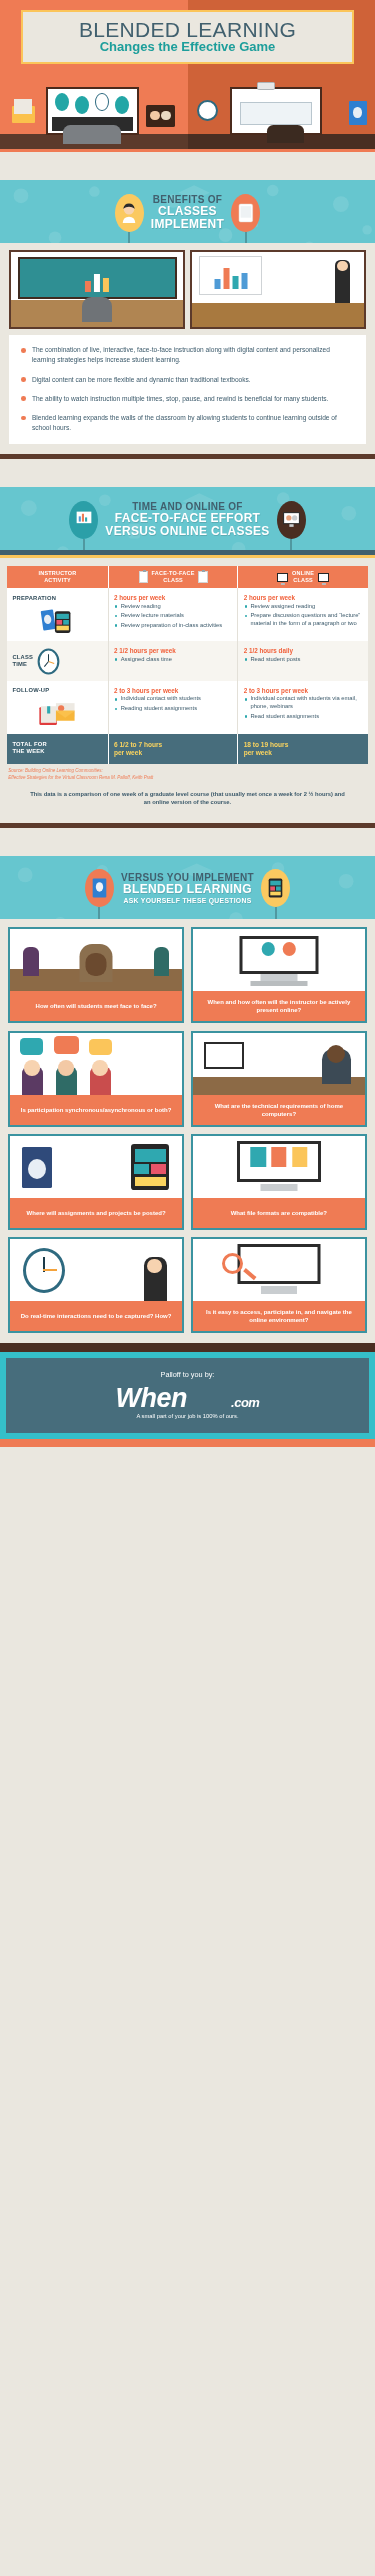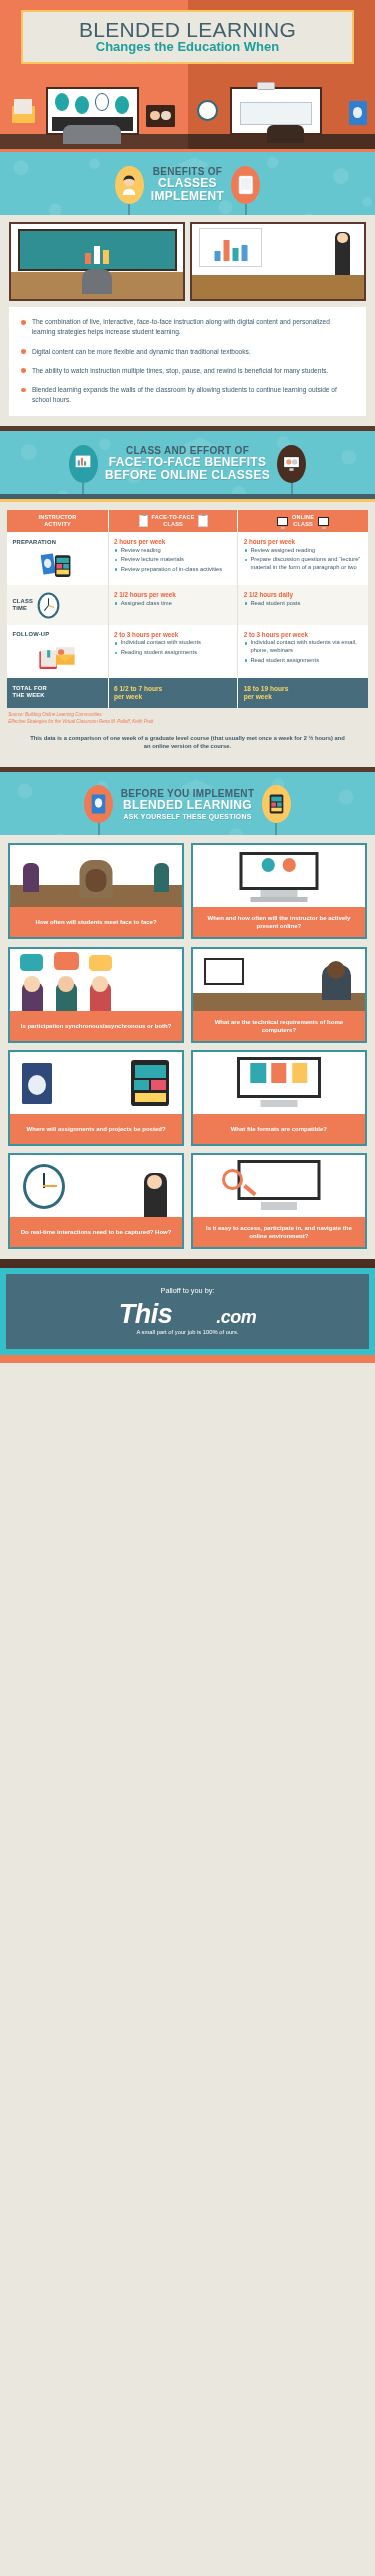--- a/index.html
+++ b/index.html
@@ -42,21 +42,21 @@
   .face { width: 9.4px; height: 9.4px; border-radius: 50%; }
   .clockc { position: absolute; border-radius: 50%; background: #fff; border: 2.1px solid #2e6a80; }
   .envelope { position: absolute; width: 23px; height: 17px; background: #fbc14c; border-radius: 1px; }
   .env-paper { position: absolute; left: 2.6px; top: -7.3px; width: 18px; height: 15.7px; background: #ede9e2; }
   .bookicon { position: absolute; width: 18px; height: 24px; background: #2f7fd1; border-radius: 1px; }
   .bookicon:after { content:''; position:absolute; left:4.7px; top:6.3px; width:8.4px;height:10.5px;border-radius:50%;background:#e8eef5;}
 
   
   .teal-band {
     position: relative; width: 375px; background: #66c6cf;
-    overflow: hidden; padding: 13.6px 0 11.5px;
+    overflow: hidden; padding: 13.6px 0 11.5px; margin-top: 28px;
   }
   .pattern { position: absolute; inset: 0; opacity: 0.30; }
   .band-inner { position: relative; z-index: 2; display: flex; align-items: center; justify-content: center; gap: 7.3px; }
   .band-text { text-align: center; }
   .bt-1 { font-size: 10px; font-weight: bold; color: #41606e; letter-spacing: 0.3px; line-height: 1.12; }
   .bt-2 { font-size: 12px; font-weight: bold; color: #ffffff; letter-spacing: 0.3px; line-height: 1.12; text-shadow: 0.5px 1px 0 rgba(60,90,100,.25); }
   .bt-3 { font-size: 6.8px; font-weight: bold; color: #ffffff; letter-spacing: 0.3px; line-height: 1.2; text-shadow: 0.5px 0.5px 0 rgba(60,90,100,.22); }
   .oval { width: 29px; height: 38px; border-radius: 50%; display: flex; align-items: center; justify-content: center; flex: none; position: relative; }
   .oval.yellow { background: #fbc960; }
   .oval.orange { background: #ef7b54; }
@@ -122,37 +122,37 @@
     padding: 5.8px 4.2px; line-height: 1.35; min-height: 30px;
     display: flex; align-items: center; justify-content: center;
   }
 
   
   .footer-rule { height: 9.4px; background: #4a2e22; }
   .footer { background: #35bfc9; padding: 6.3px; }
   .footer-inner { background: #476d7c; padding: 11.5px 5.2px 13.6px; text-align: center; }
   .bty { color: #fff; font-size: 7.3px; margin-bottom: 6.3px; }
   .quill { color: #fff; font-size: 27px; font-weight: bold; font-style: italic; letter-spacing: -0.5px; line-height: 1; }
-  .quill .dotcom { font-size: 18px; margin-left: 44px; }
+  .quill .dotcom { font-size: 13px; margin-left: 44px; }
   .tagline { color: #fff; font-size: 5.8px; margin-top: 1px; }
   .footer-bottom { height: 8.4px; background: #ef7b54; }
 
   .sep-bar { height: 5.2px; background: #5c3a2b; }
 </style>
 </head>
 <body>
 
 <div class="page">
 
   <div class="hero">
     <div class="hero-bg-left"></div>
     <div class="hero-bg-right"></div>
     <div class="hero-title-box">
       <div class="hero-title-1">BLENDED LEARNING</div>
-      <div class="hero-title-2">Changes the Education When</div>
+      <div class="hero-title-2">Changes the Effective Game</div>
     </div>
   </div>
 
   <div class="hero-ill">
     <div class="hi-left">
       <div class="hi-desk-l"></div>
       <div class="envelope" style="left:11.5px; top:33px;">
         <div class="env-paper"></div>
       </div>
       <div class="board board-l">
@@ -291,23 +291,23 @@
     <div class="band-inner">
       <div class="oval teal">
         <svg width="18" height="21" viewBox="0 0 34 40">
             <rect x="3" y="5" width="28" height="22" fill="#fff"></rect>
             <rect x="7" y="14" width="4" height="10" fill="#4f9bd6"></rect>
             <rect x="13" y="9" width="4" height="15" fill="#ef7b54"></rect>
             <rect x="19" y="16" width="4" height="8" fill="#2fa8b0"></rect>
           </svg>
       </div>
       <div class="band-text">
-        <div class="bt-1">CLASS AND EFFORT OF</div>
-        <div class="bt-2">FACE-TO-FACE BENEFITS</div>
-        <div class="bt-2">BEFORE ONLINE CLASSES</div>
+        <div class="bt-1">TIME AND ONLINE OF</div>
+        <div class="bt-2">FACE-TO-FACE EFFORT</div>
+        <div class="bt-2">VERSUS ONLINE CLASSES</div>
       </div>
       <div class="oval brown">
         <svg width="19" height="18" viewBox="0 0 36 34">
             <rect x="3" y="3" width="30" height="21" fill="#fff" stroke="#2b2b2b" stroke-width="2"></rect>
             <circle cx="13" cy="13" r="5" fill="#e8a07a"></circle>
             <circle cx="24" cy="13" r="5" fill="#c9cdd0"></circle>
             <rect x="14" y="25" width="8" height="5" fill="#c9cdd0"></rect>
           </svg>
       </div>
     </div>
@@ -478,21 +478,21 @@
       </g>
     </svg>
     <div class="band-inner">
       <div class="oval orange">
         <svg width="17" height="22" viewBox="0 0 32 42">
             <rect x="3" y="3" width="26" height="36" rx="2" fill="#2f7fd1"></rect>
             <ellipse cx="16" cy="19" rx="7" ry="9" fill="#f0f3f7"></ellipse>
           </svg>
       </div>
       <div class="band-text">
-        <div class="bt-1">BEFORE YOU IMPLEMENT</div>
+        <div class="bt-1">VERSUS YOU IMPLEMENT</div>
         <div class="bt-2">BLENDED LEARNING</div>
         <div class="bt-3">ASK YOURSELF THESE QUESTIONS</div>
       </div>
       <div class="oval yellow">
         <svg width="17" height="22" viewBox="0 0 32 42">
             <rect x="3" y="3" width="26" height="36" rx="3" fill="#262626"></rect>
             <rect x="6" y="7" width="20" height="9" fill="#2fa8b0"></rect>
             <rect x="6" y="18" width="9" height="8" fill="#e8556a"></rect>
             <rect x="17" y="18" width="9" height="8" fill="#2fa8b0"></rect>
             <rect x="6" y="28" width="20" height="7" fill="#fbd45f"></rect>
@@ -599,21 +599,21 @@
       <div class="qcap">Is it easy to access, participate in, and navigate the online environment?</div>
     </div>
 
   </div>
 
   <div class="footer-rule"></div>
   <div class="footer">
     <div class="footer-inner">
       <div class="bty">Palloff to you by:</div>
       <div class="quill">
-        <span>This</span><span class="dotcom">.com</span>
+        <span>When</span><span class="dotcom">.com</span>
       </div>
       <div class="tagline">A small part of your job is 100% of ours.</div>
     </div>
   </div>
   <div class="footer-bottom"></div>
 
 </div>
 
 
 </body></html>

